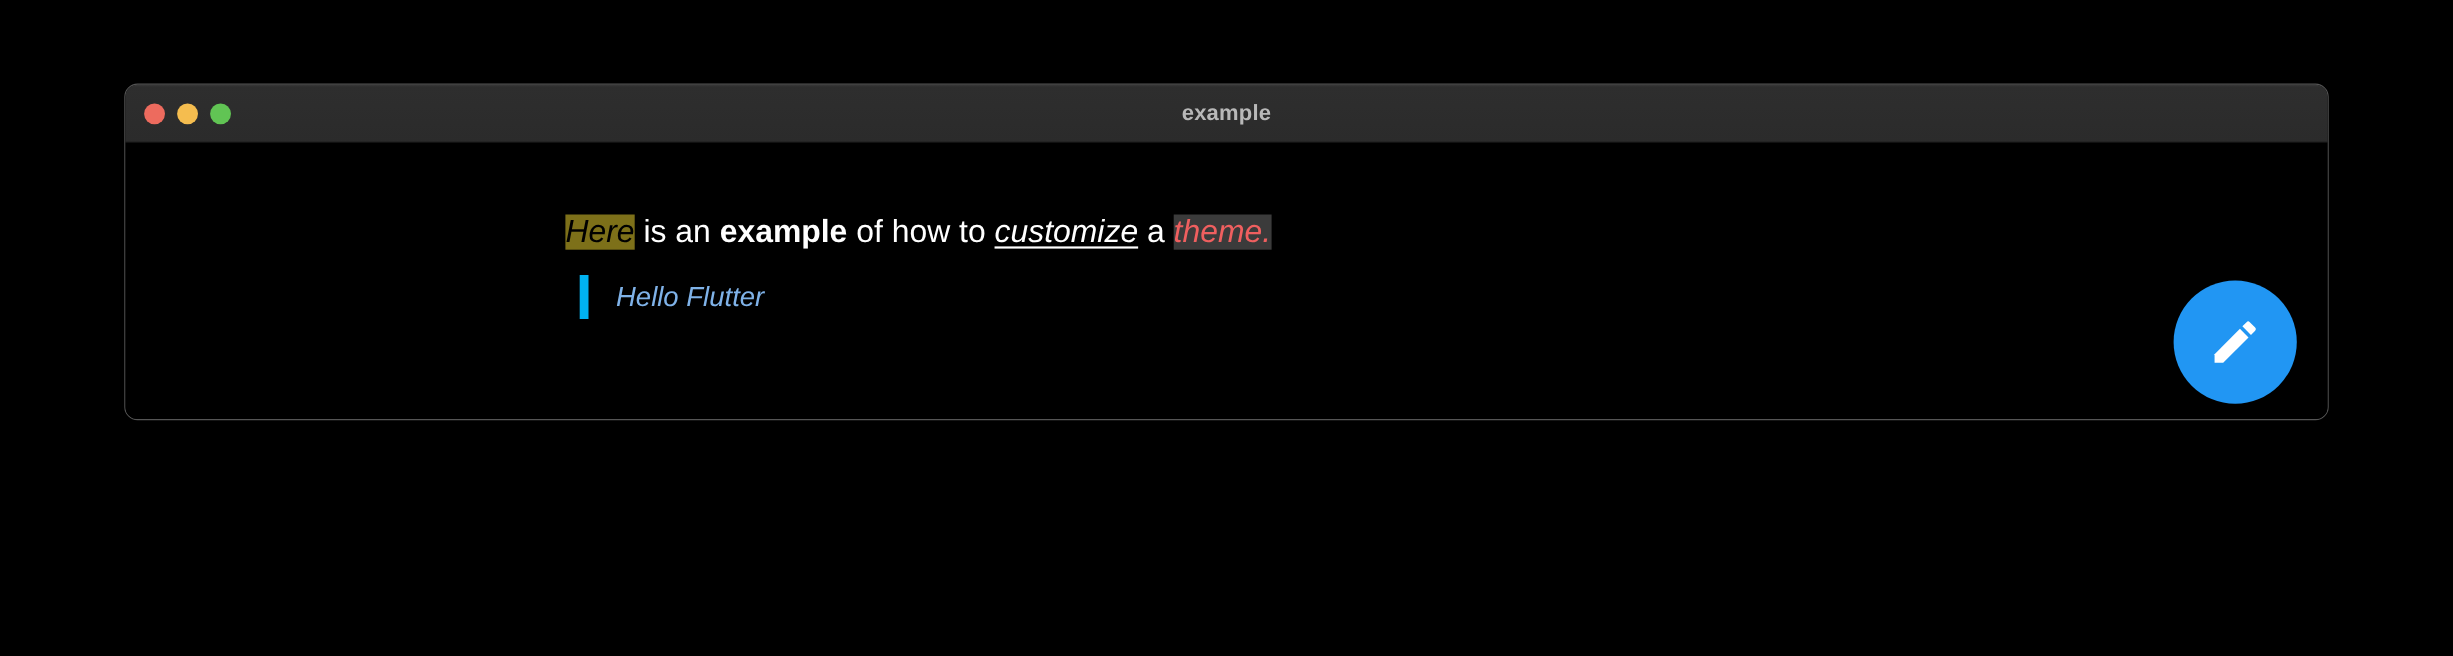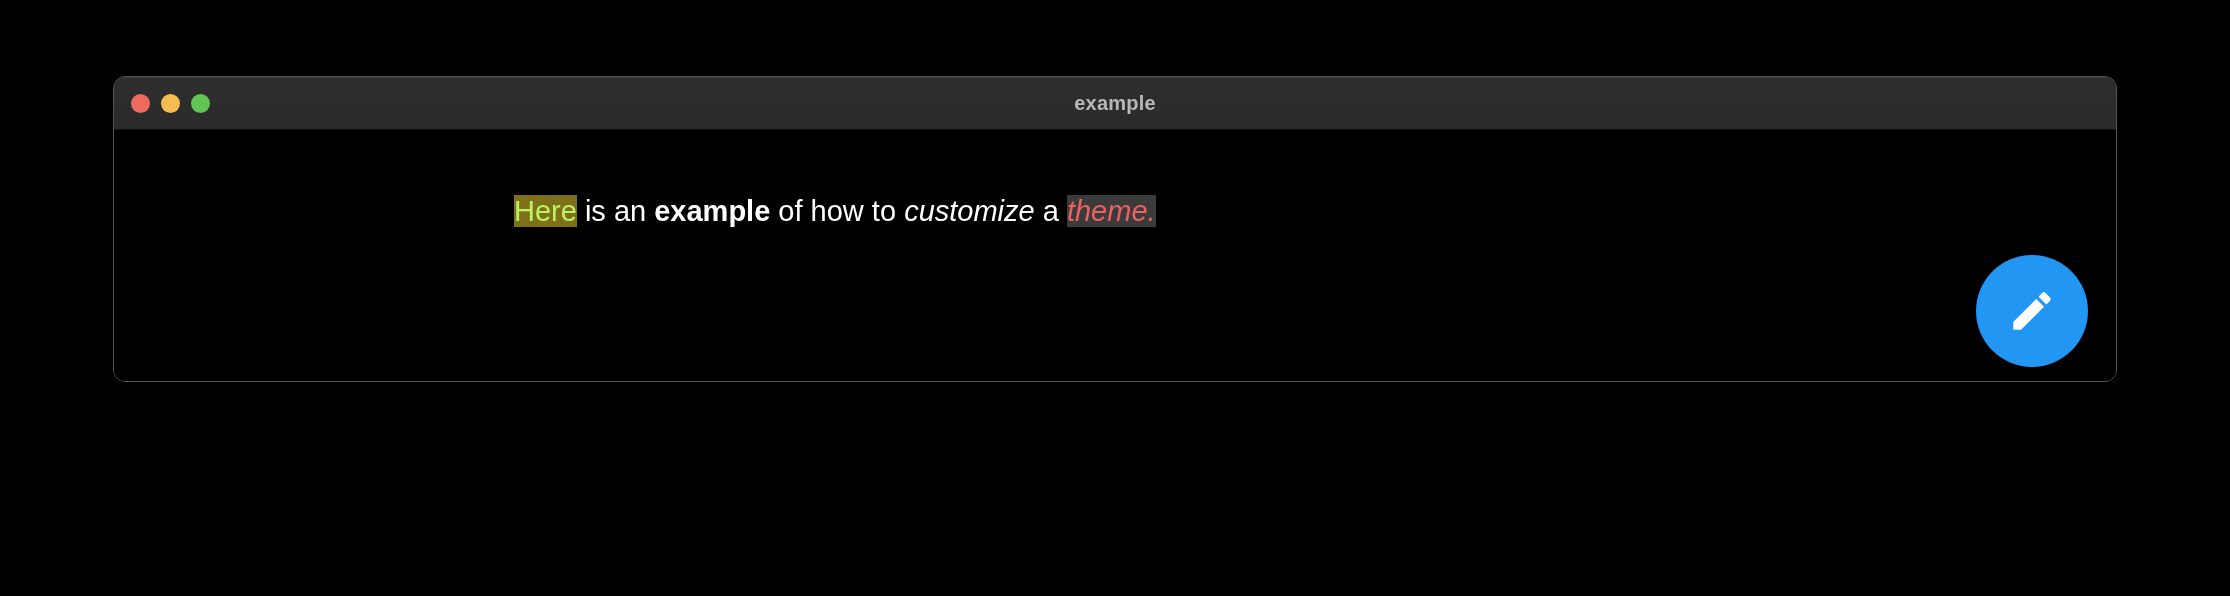--- a/index.html
+++ b/index.html
@@ -91,27 +91,29 @@
     font-size: 29px;
     line-height: 1.25;
     color: #ffffff;
     white-space: nowrap;
     user-select: none;
   }
   .rich-text span { white-space: pre; }
 
   .seg-highlight {
     background: #7d7019;
-    color: #bef264;
+    color: #000000;
+    font-style: italic;
   }
   .seg-bold {
     font-weight: bold;
   }
   .seg-italic-underline {
     font-style: italic;
+    text-decoration: underline;
     text-underline-offset: 4px;
   }
   .seg-theme {
     font-style: italic;
     color: #ef5f5f;
     background: #3b3b3b;
     text-align: right;
   }
 
   
@@ -171,20 +173,24 @@
       </div>
       <div class="window-title">example</div>
     </div>
 
     <div class="window-body">
 
       <div class="rich-text">
         <span class="seg-highlight">Here</span><span class="seg-plain"> is an </span><span class="seg-bold">example</span><span class="seg-plain"> of how to </span><span class="seg-italic-underline">customize</span><span class="seg-plain"> a </span><span class="seg-theme">theme.</span>
       </div>
 
+      <div class="quote">
+        <span class="quote-bar"></span>
+        <span class="quote-text">Hello Flutter</span>
+      </div>
 
       <button class="fab">
         <span>
           <svg width="50" height="50" viewBox="0 0 24 24" aria-hidden="true">
             <path fill="#ffffff" d="M3 17.25V21h3.75L17.81 9.94l-3.75-3.75L3 17.25z"></path>
             <path fill="#ffffff" d="M20.71 7.04a1 1 0 0 0 0-1.41l-2.34-2.34a1 1 0 0 0-1.41 0l-1.83 1.83 3.75 3.75 1.83-1.83z"></path>
           </svg>
         </span>
       </button>
 

